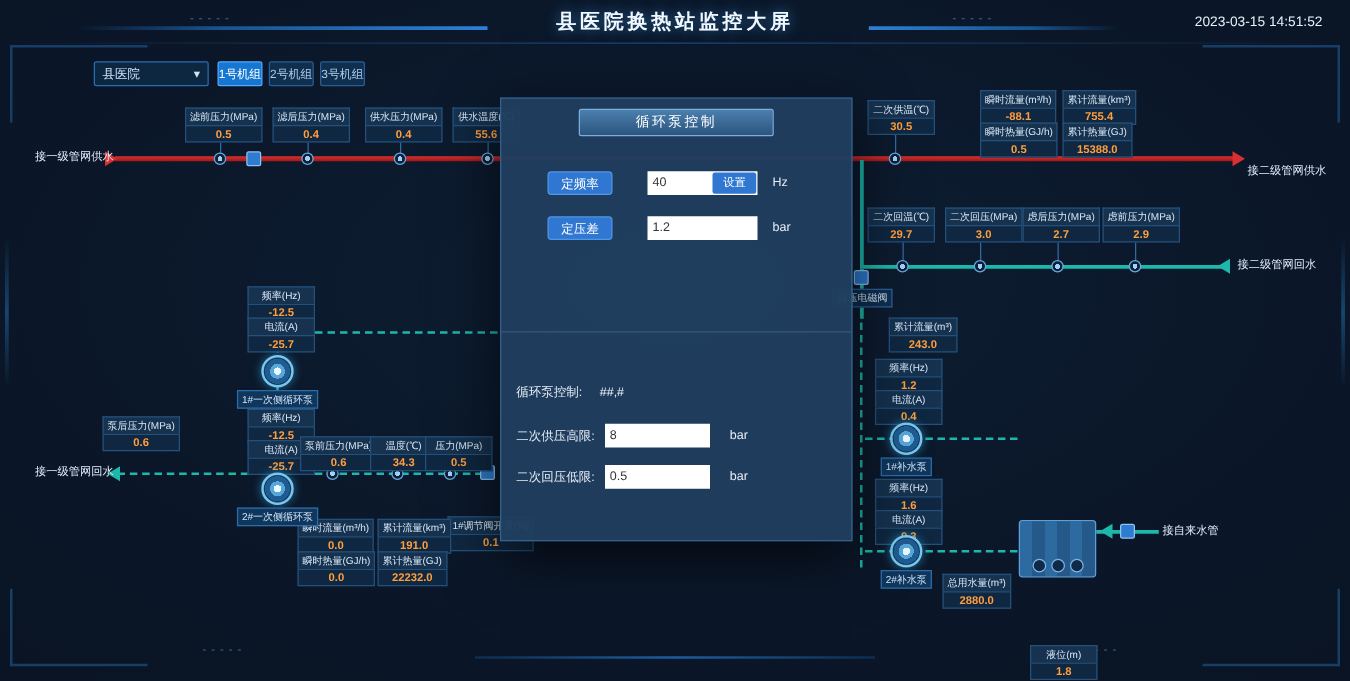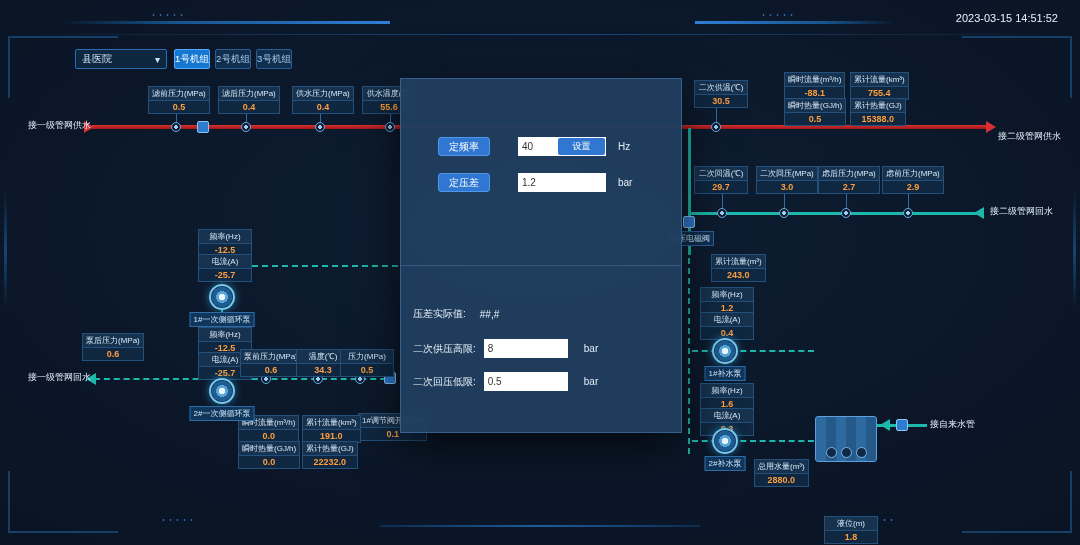--- a/index.html
+++ b/index.html
@@ -59,21 +59,21 @@
   
   .modal{position:absolute;left:400px;top:78px;width:282px;height:355px;background:rgba(32,62,94,.97);
     border:1px solid #35618c;box-shadow:0 14px 44px #000a;z-index:10}
   .modal-title{width:156px;height:22px;margin:8px auto 0;background:linear-gradient(180deg,#4b7fae,#2c557e);
     border:1px solid #79aede;color:#fff;font-size:11px;text-align:center;line-height:20px;letter-spacing:2px;border-radius:2px}
   .m-row{position:absolute;display:flex;align-items:center;font-size:10px;color:#e6eef7}
   .m-btn{height:19px;padding:0 10px;background:#2f77d1;border:1px solid #4f97ea;border-radius:3px;
     color:#fff;font-size:10px;cursor:pointer;font-family:inherit}
   .m-input-wrap{position:relative;width:88px;height:19px;margin-left:28px}
   .m-input{width:100%;height:19px;border:none;background:#fff;color:#333;font-size:10px;padding:0 4px;font-family:inherit}
-  .m-set{position:absolute;right:1px;top:1px;height:17px;width:47px;padding:0;border:none;background:#2f77d1;
+  .m-set{position:absolute;right:1px;top:1px;height:17px;width:35px;padding:0;border:none;background:#2f77d1;
     color:#fff;font-size:9px;border-radius:2px;cursor:pointer;font-family:Liberation Mono, monospace}
   .m-unit{margin-left:12px}
   .toggle{width:36px;height:18px;border-radius:10px;background:#e6ebf1;position:relative;
     box-shadow:inset 0 1px 2px #0003;cursor:pointer}
   .toggle .knob{position:absolute;left:1px;top:1px;width:16px;height:16px;border-radius:50%;background:#fff;
     box-shadow:0 1px 3px #0006}
   .m-divider{position:absolute;left:0;right:0;top:186px;border-top:1px solid #33597f}
   .m-static-input{width:84px;height:19px;background:#fff;border:none;color:#333;font-size:10px;padding:0 4px;
     margin-left:8px;font-family:inherit}
 </style>
@@ -90,20 +90,21 @@
   <div class="deco hline hl-right"></div>
   <div class="deco hdr-line"></div>
   <div class="deco dots" style="left:150px;top:13px"></div>
   <div class="deco dots" style="left:760px;top:13px"></div>
   <div class="deco dots" style="left:160px;top:518px"></div>
   <div class="deco dots" style="left:860px;top:518px"></div>
   <div class="deco bottombar"></div>
   <div class="deco edge" style="left:4px;top:190px"></div>
   <div class="deco edge" style="right:4px;top:190px"></div>
 
+  <div class="hdr-title">县医院换热站监控大屏</div>
   <div class="timestamp">2023-03-15 14:51:52</div>
 
   <div class="select">
     <span>县医院</span>
     <span>▾</span>
   </div>
   <div class="tabs">
     <div class="tab active">1号机组</div>
     <div class="tab">2号机组</div>
     <div class="tab">3号机组</div>
@@ -309,20 +310,21 @@
         <div class="drop" style="left: 390px; top: 112px; width: 1px; height: 14px; background: rgb(47, 106, 168);"></div>
         <div class="drop" style="left: 716px; top: 106px; width: 1px; height: 20px; background: rgb(47, 106, 168);"></div>
         <div class="drop" style="left: 722px; top: 192px; width: 1px; height: 20px; background: rgb(47, 106, 168);"></div>
         <div class="drop" style="left: 784px; top: 192px; width: 1px; height: 20px; background: rgb(47, 106, 168);"></div>
         <div class="drop" style="left: 846px; top: 192px; width: 1px; height: 20px; background: rgb(47, 106, 168);"></div>
         <div class="drop" style="left: 908px; top: 192px; width: 1px; height: 20px; background: rgb(47, 106, 168);"></div>
       </div>
   </div>
 
   <div class="modal">
+    <div class="modal-title">循环泵控制</div>
 
     <div class="m-row" style="left:37px;top:58px">
       <button class="m-btn">定频率</button>
       <div class="m-input-wrap">
         <input class="m-input" value="40" style="">
         <button class="m-btn m-set">设置</button>
       </div>
       <span class="m-unit">Hz</span>
     </div>
 
@@ -331,21 +333,21 @@
       <div class="m-input-wrap">
         <input class="m-input" value="1.2" style="">
       </div>
       <span class="m-unit">bar</span>
     </div>
 
 
     <div class="m-divider"></div>
 
     <div class="m-row" style="left:12px;top:228px">
-      <span>压差实际值:</span>
+      <span>循环泵控制:</span>
       <span style="margin-left:14px;color:#eef5fd">##,#</span>
     </div>
 
     <div class="m-row" style="left:12px;top:260px">
       <span>二次供压高限:</span>
       <input class="m-static-input" value="8" style="">
       <span style="margin-left:16px">bar</span>
     </div>
 
     <div class="m-row" style="left:12px;top:293px">

